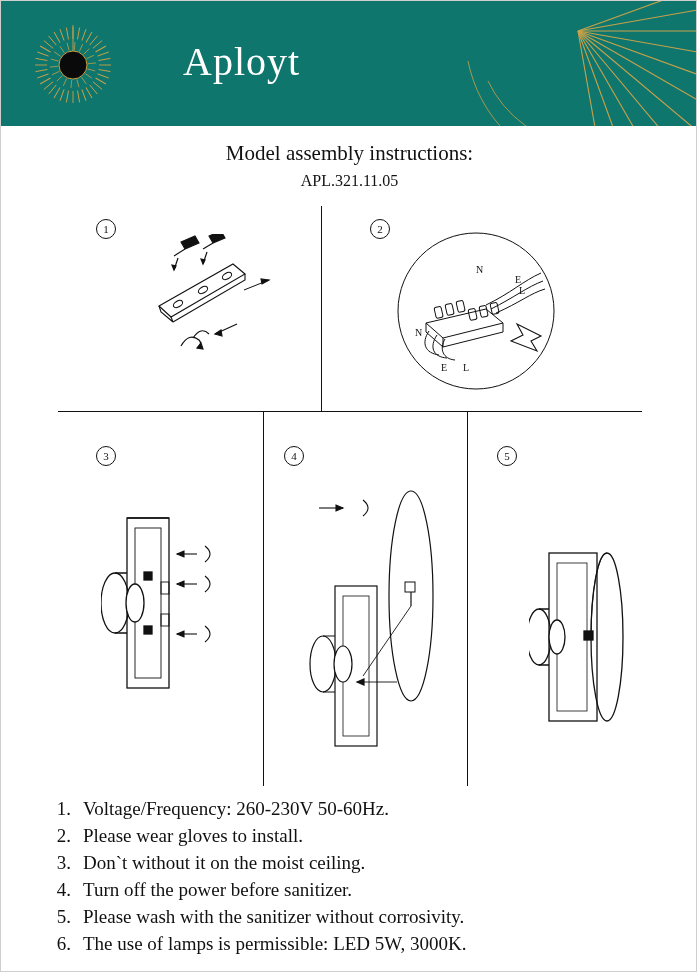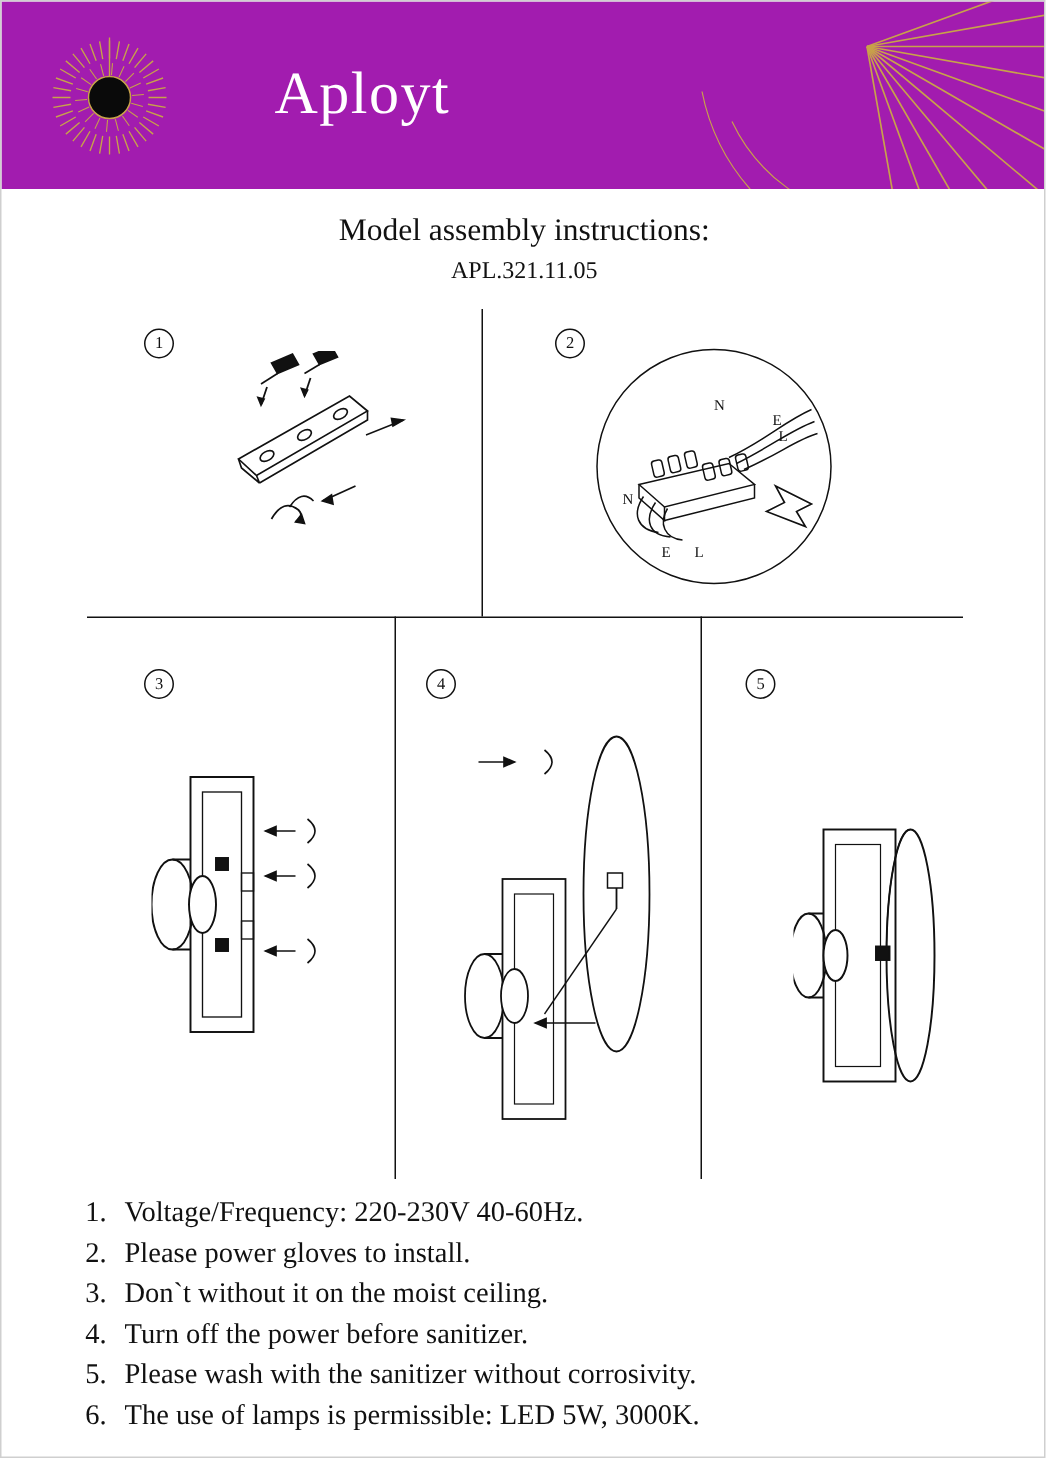--- a/index.html
+++ b/index.html
@@ -23,21 +23,21 @@
     border: 1px solid #cfcfcf;
     overflow: hidden;
   }
 
   
   .header {
     position: absolute;
     left: 0; top: 0;
     width: 697px;
     height: 125px;
-    background: #a21caf;
+    background: #0f766e;
     overflow: hidden;
   }
   .brand {
     position: absolute;
     left: 182px;
     top: 37px;
     color: #ffffff;
     font-size: 40px;
     letter-spacing: 1px;
     font-family: "Liberation Serif", serif;
@@ -415,25 +415,25 @@
 
           <rect x="55" y="90" width="9" height="9" fill="#111"></rect>
         </g>
       </svg>
     </div>
   </div>
 
   <div class="notes">
     <div class="note-row">
       <span class="note-num">1.</span>
-      <span class="note-text">Voltage/Frequency: 220-230V 40-60Hz.</span>
+      <span class="note-text">Voltage/Frequency: 260-230V 50-60Hz.</span>
     </div>
     <div class="note-row">
       <span class="note-num">2.</span>
-      <span class="note-text">Please power gloves to install.</span>
+      <span class="note-text">Please wear gloves to install.</span>
     </div>
     <div class="note-row">
       <span class="note-num">3.</span>
       <span class="note-text">Don`t without it on the moist ceiling.</span>
     </div>
     <div class="note-row">
       <span class="note-num">4.</span>
       <span class="note-text">Turn off the power before sanitizer.</span>
     </div>
     <div class="note-row">

